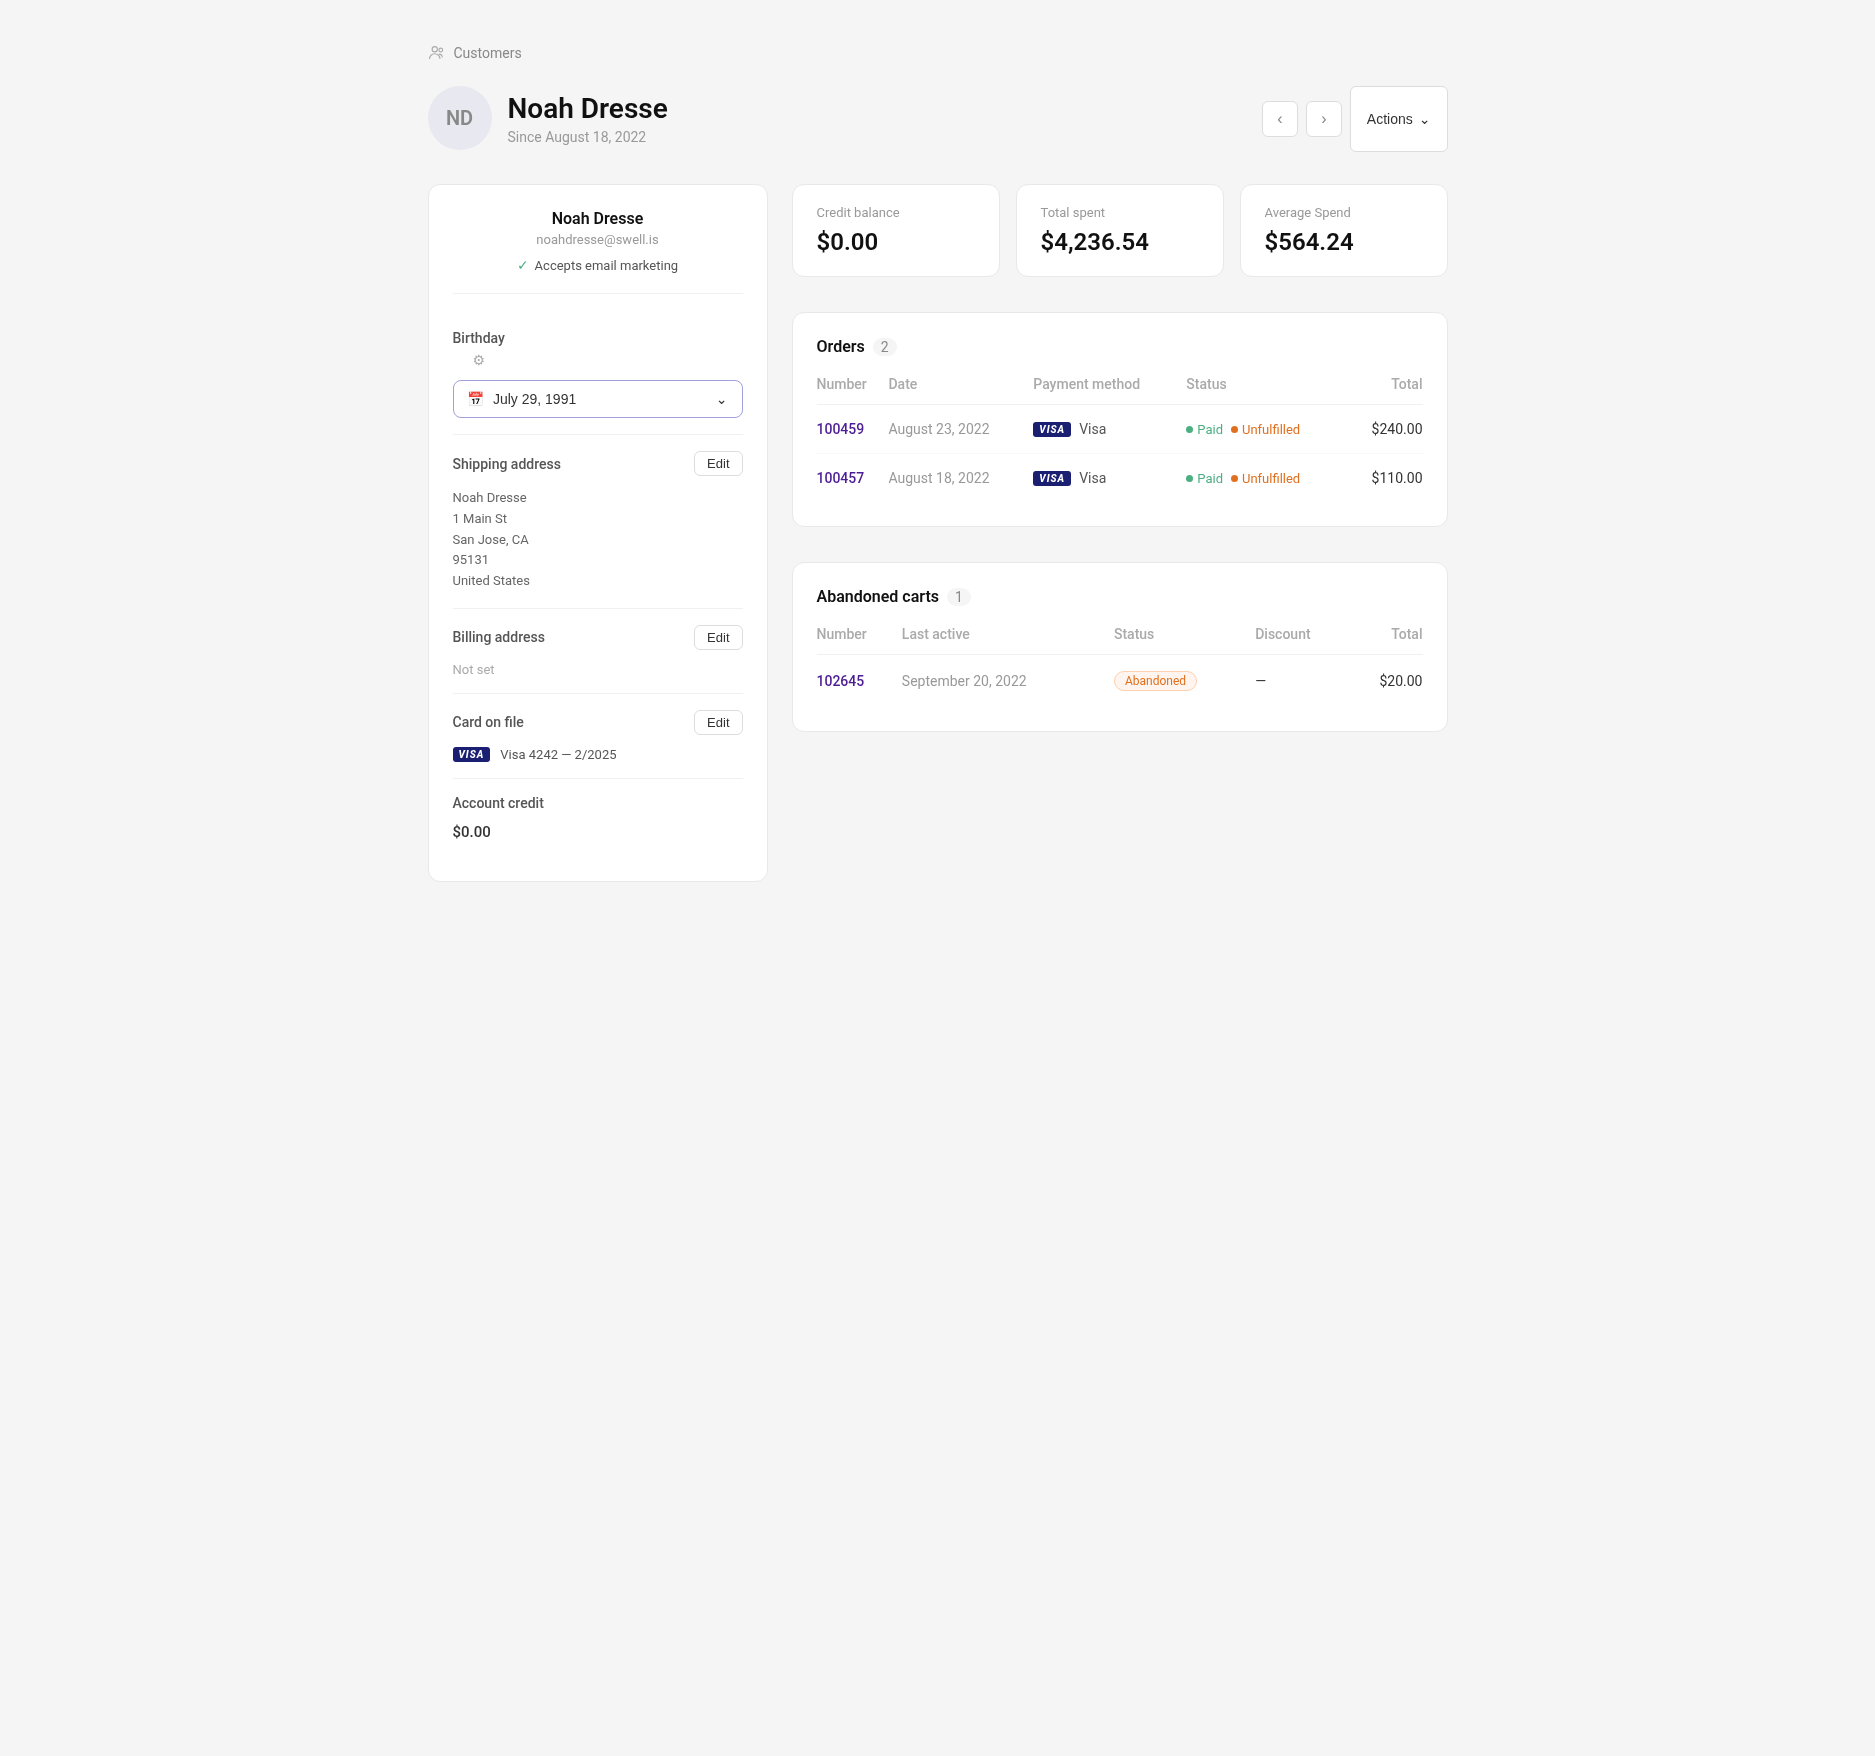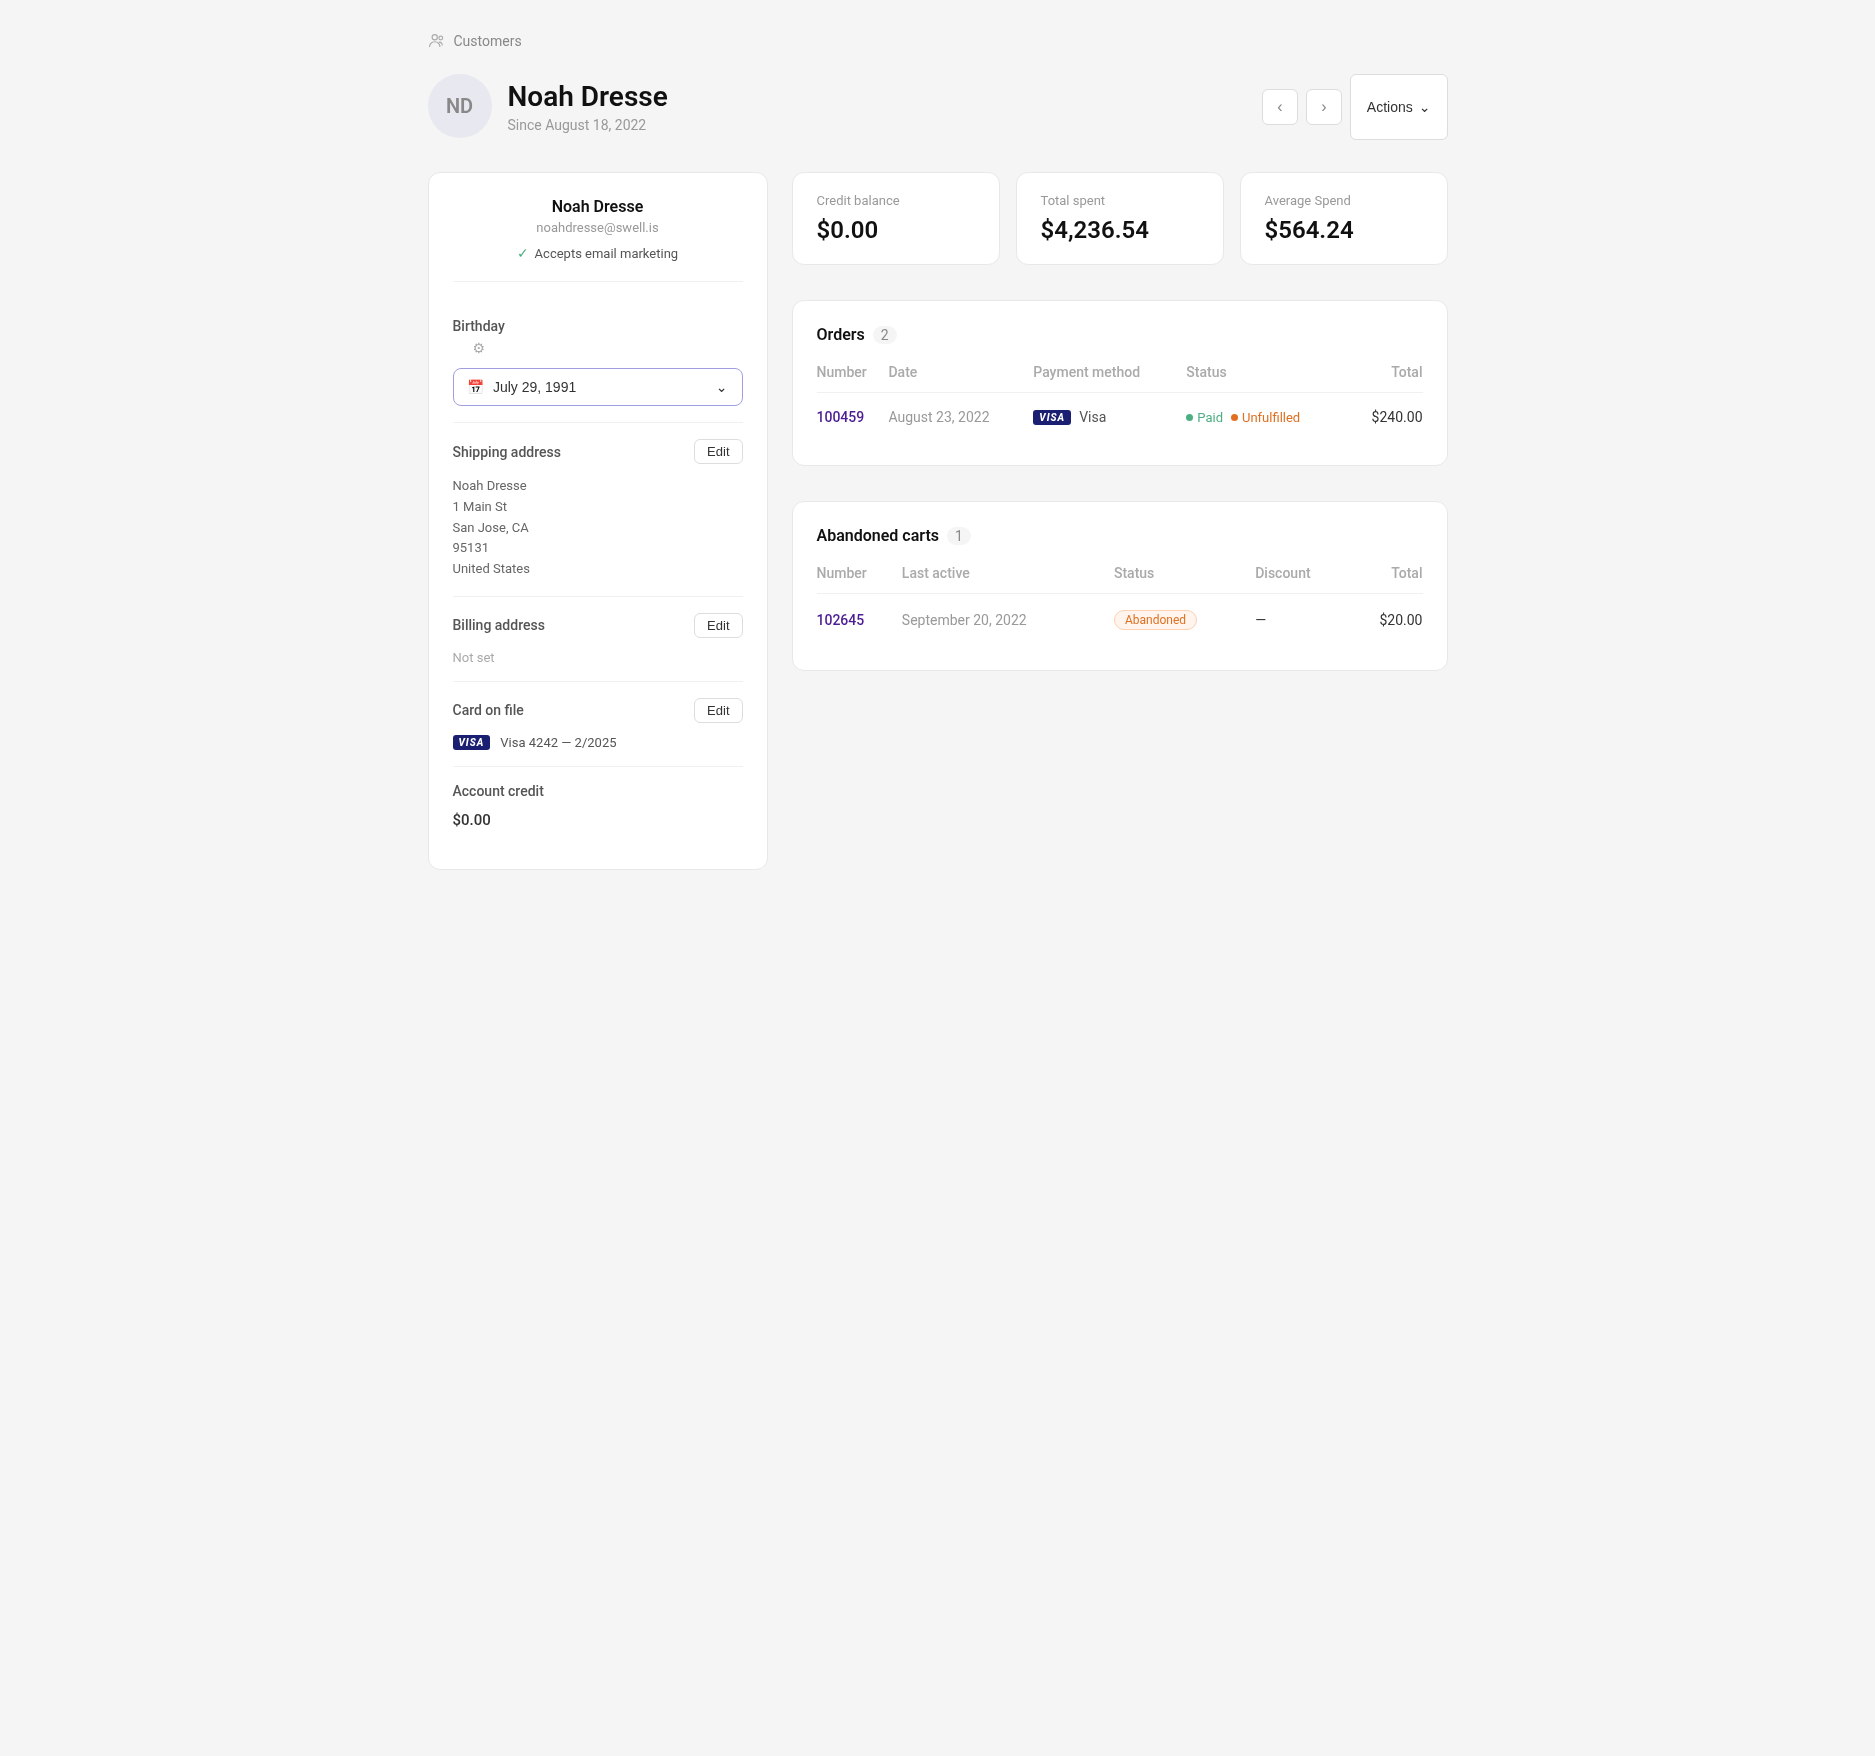--- a/index.html
+++ b/index.html
@@ -4,21 +4,21 @@
   <style>
     * { box-sizing: border-box; margin: 0; padding: 0; }
     body {
       font-family: -apple-system, BlinkMacSystemFont, 'Segoe UI', Roboto, sans-serif;
       background: #f5f5f5;
       color: #333;
       min-height: 100vh;
     }
     .page {
       max-width: 1100px;
-      margin: 0 auto;
+      margin: 12px auto;
       padding: 32px 40px;
     }
     .breadcrumb {
       display: flex;
       align-items: center;
       gap: 8px;
       color: #888;
       font-size: 14px;
       margin-bottom: 24px;
     }
@@ -496,20 +496,43 @@
             <span class="dot dot-green"></span>
             Paid
           </span>
           <span class="badge-unfulfilled">
             <span class="dot dot-orange"></span>
             Unfulfilled
           </span>
         </div>
       </td>
       <td>$240.00</td>
+    </tr>
+              <tr>
+      <td><span class="order-number">100457</span></td>
+      <td><span class="date-text">August 18, 2022</span></td>
+      <td>
+        <div class="payment-method">
+          <span class="visa-logo">VISA</span>
+          <span>Visa</span>
+        </div>
+      </td>
+      <td>
+        <div class="status-badges">
+          <span class="badge-paid">
+            <span class="dot dot-green"></span>
+            Paid
+          </span>
+          <span class="badge-unfulfilled">
+            <span class="dot dot-orange"></span>
+            Unfulfilled
+          </span>
+        </div>
+      </td>
+      <td>$110.00</td>
     </tr>
             </tbody>
         </table>
       </div>
 
       <div class="section-card">
         <div class="section-card-header">
           <span class="section-card-title">Abandoned carts</span>
           <span class="count-badge">1</span>
         </div>

